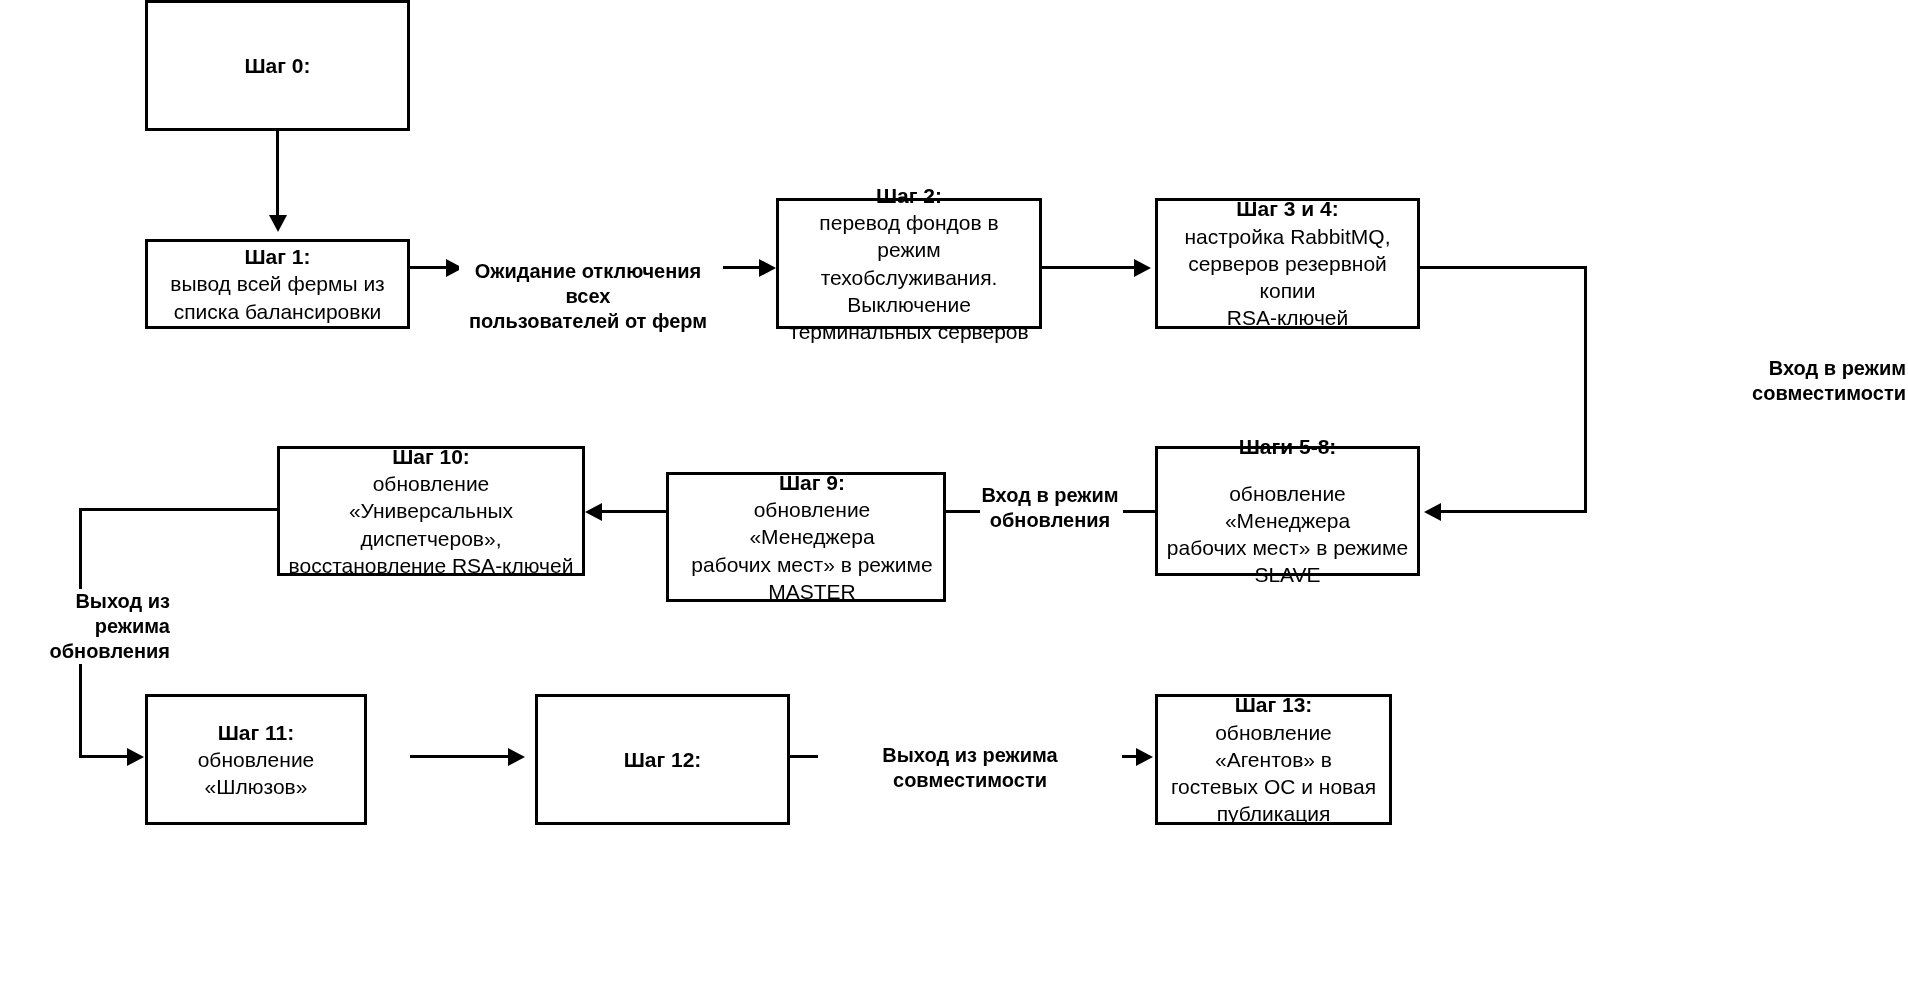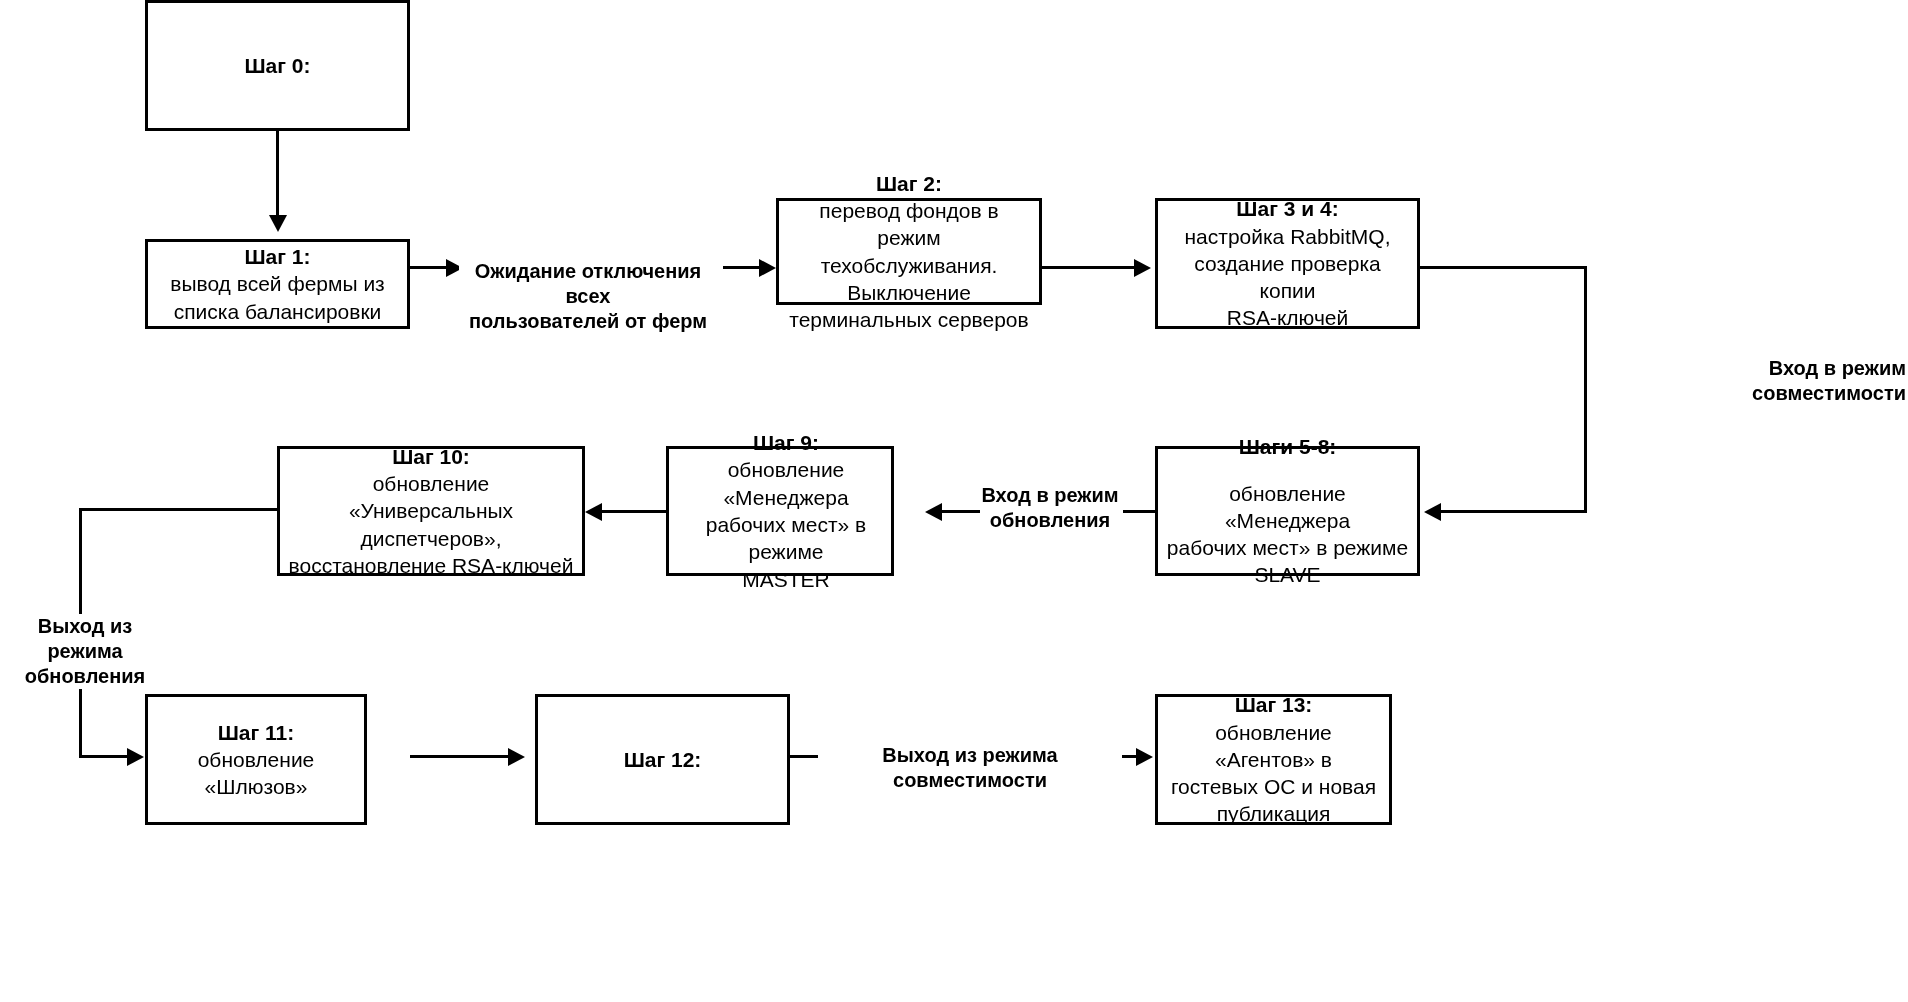--- a/index.html
+++ b/index.html
@@ -47,21 +47,21 @@
     position: absolute;
     font-size: 20px;
     font-weight: bold;
     line-height: 1.25;
     color: #000000;
     text-align: center;
     white-space: pre-line;
     background: #ffffff;
   }
   .edge-label.right { text-align: right; }
-  .edge-label.left  { text-align: center; margin-top: 25px;  }
+  .edge-label.left  { text-align: right;  }
 
   
   .line {
     position: absolute;
     background: #000000;
   }
   .line.h { height: 3px; }
   .line.v { width: 3px; }
 
   .arrow {
@@ -105,35 +105,35 @@
 
   <div class="line h" style="left:410px; top:266px; width:38px;"></div>
   <div class="arrow right" style="left:446px; top:259px;"></div>
 
   <div class="edge-label" style="left:459px; top:239px; width:258px;margin-top:20px;">Ожидание отключения всех
 пользователей от ферм</div>
 
   <div class="line h" style="left:723px; top:266px; width:38px;"></div>
   <div class="arrow right" style="left:759px; top:259px;"></div>
 
-  <div class="node" style="left:776px; top:198px; width:266px; height:107px;">
+  <div class="node" style="left:776px; top:198px; width:266px; height:131px;">
     <div class="title">Шаг 2:</div>
     <div class="body">перевод фондов в режим
 техобслуживания.
 Выключение
 терминальных серверов</div>
   </div>
 
   <div class="line h" style="left:1042px; top:266px; width:94px;"></div>
   <div class="arrow right" style="left:1134px; top:259px;"></div>
 
   <div class="node" style="left:1155px; top:198px; width:265px; height:131px;">
     <div class="title">Шаг 3 и 4:</div>
     <div class="body">настройка RabbitMQ,
-создание проверка копии
+серверов резервной копии
 RSA-ключей</div>
   </div>
 
   <div class="line h" style="left:1420px; top:266px; width:167px;"></div>
   <div class="line v" style="left:1584px; top:266px; height:246px;"></div>
   <div class="line h" style="left:1440px; top:510px; width:147px;"></div>
   <div class="arrow left" style="left:1424px; top:503px;"></div>
 
   <div class="edge-label right" style="left:1598px; top:356px; width:308px;">Вход в режим
 совместимости</div>
@@ -146,21 +146,21 @@
   </div>
 
   <div class="line h" style="left:1114px; top:510px; width:43px;"></div>
 
   <div class="edge-label" style="left:977px; top:483px; width:146px;">Вход в режим
 обновления</div>
 
   <div class="line h" style="left:940px; top:510px; width:40px;"></div>
   <div class="arrow left" style="left:925px; top:503px;"></div>
 
-  <div class="node" style="left:666px; top:446px; width:228px; height:130px;padding-left:20px;">
+  <div class="node" style="left:666px; top:472px; width:280px; height:130px;padding-left:20px;">
     <div class="title">Шаг 9:</div>
     <div class="body">обновление «Менеджера
 рабочих мест» в режиме
 MASTER</div>
   </div>
 
   <div class="line h" style="left:600px; top:510px; width:66px;"></div>
   <div class="arrow left" style="left:585px; top:503px;"></div>
 
   <div class="node" style="left:277px; top:446px; width:308px; height:130px;">

